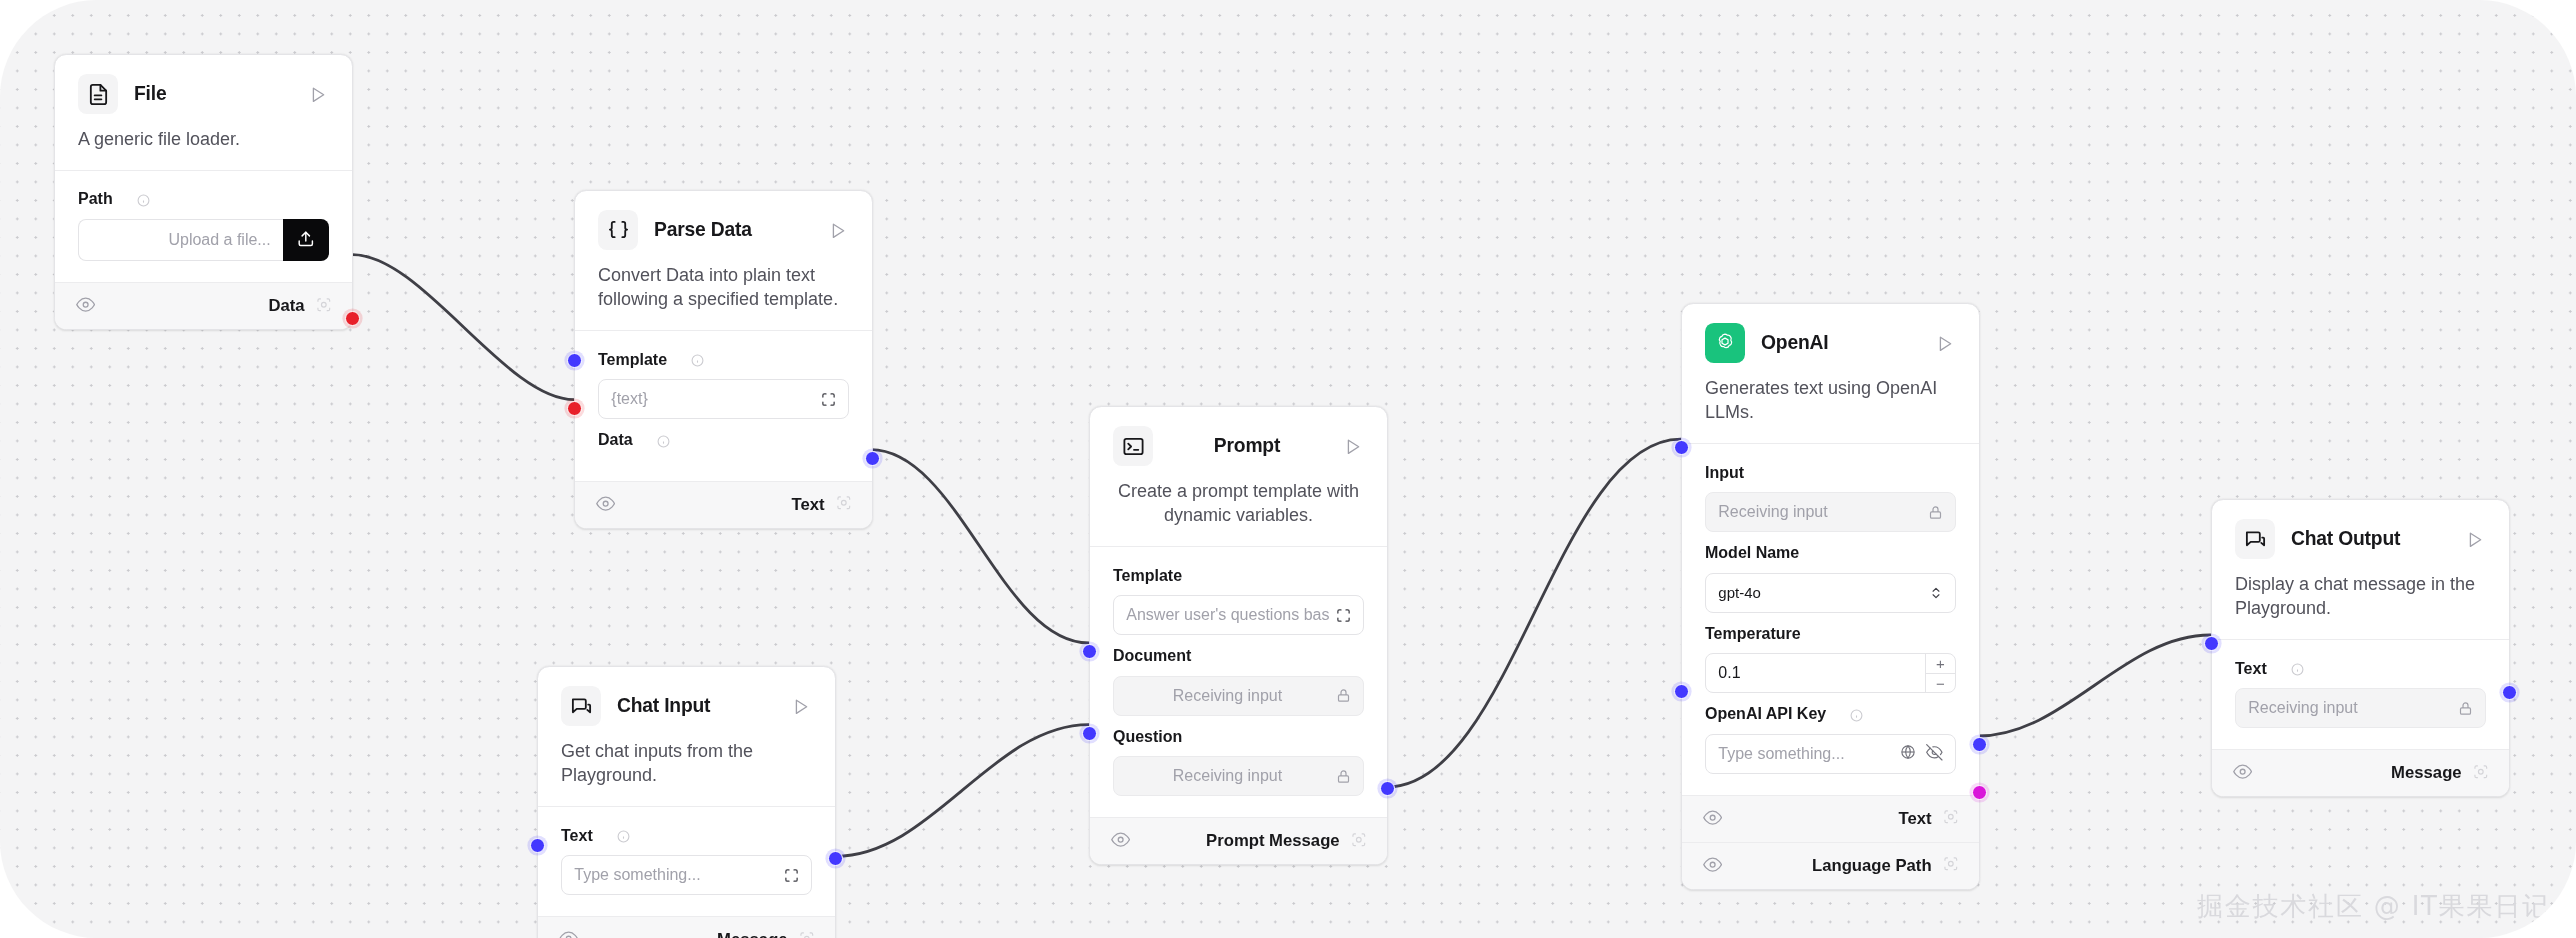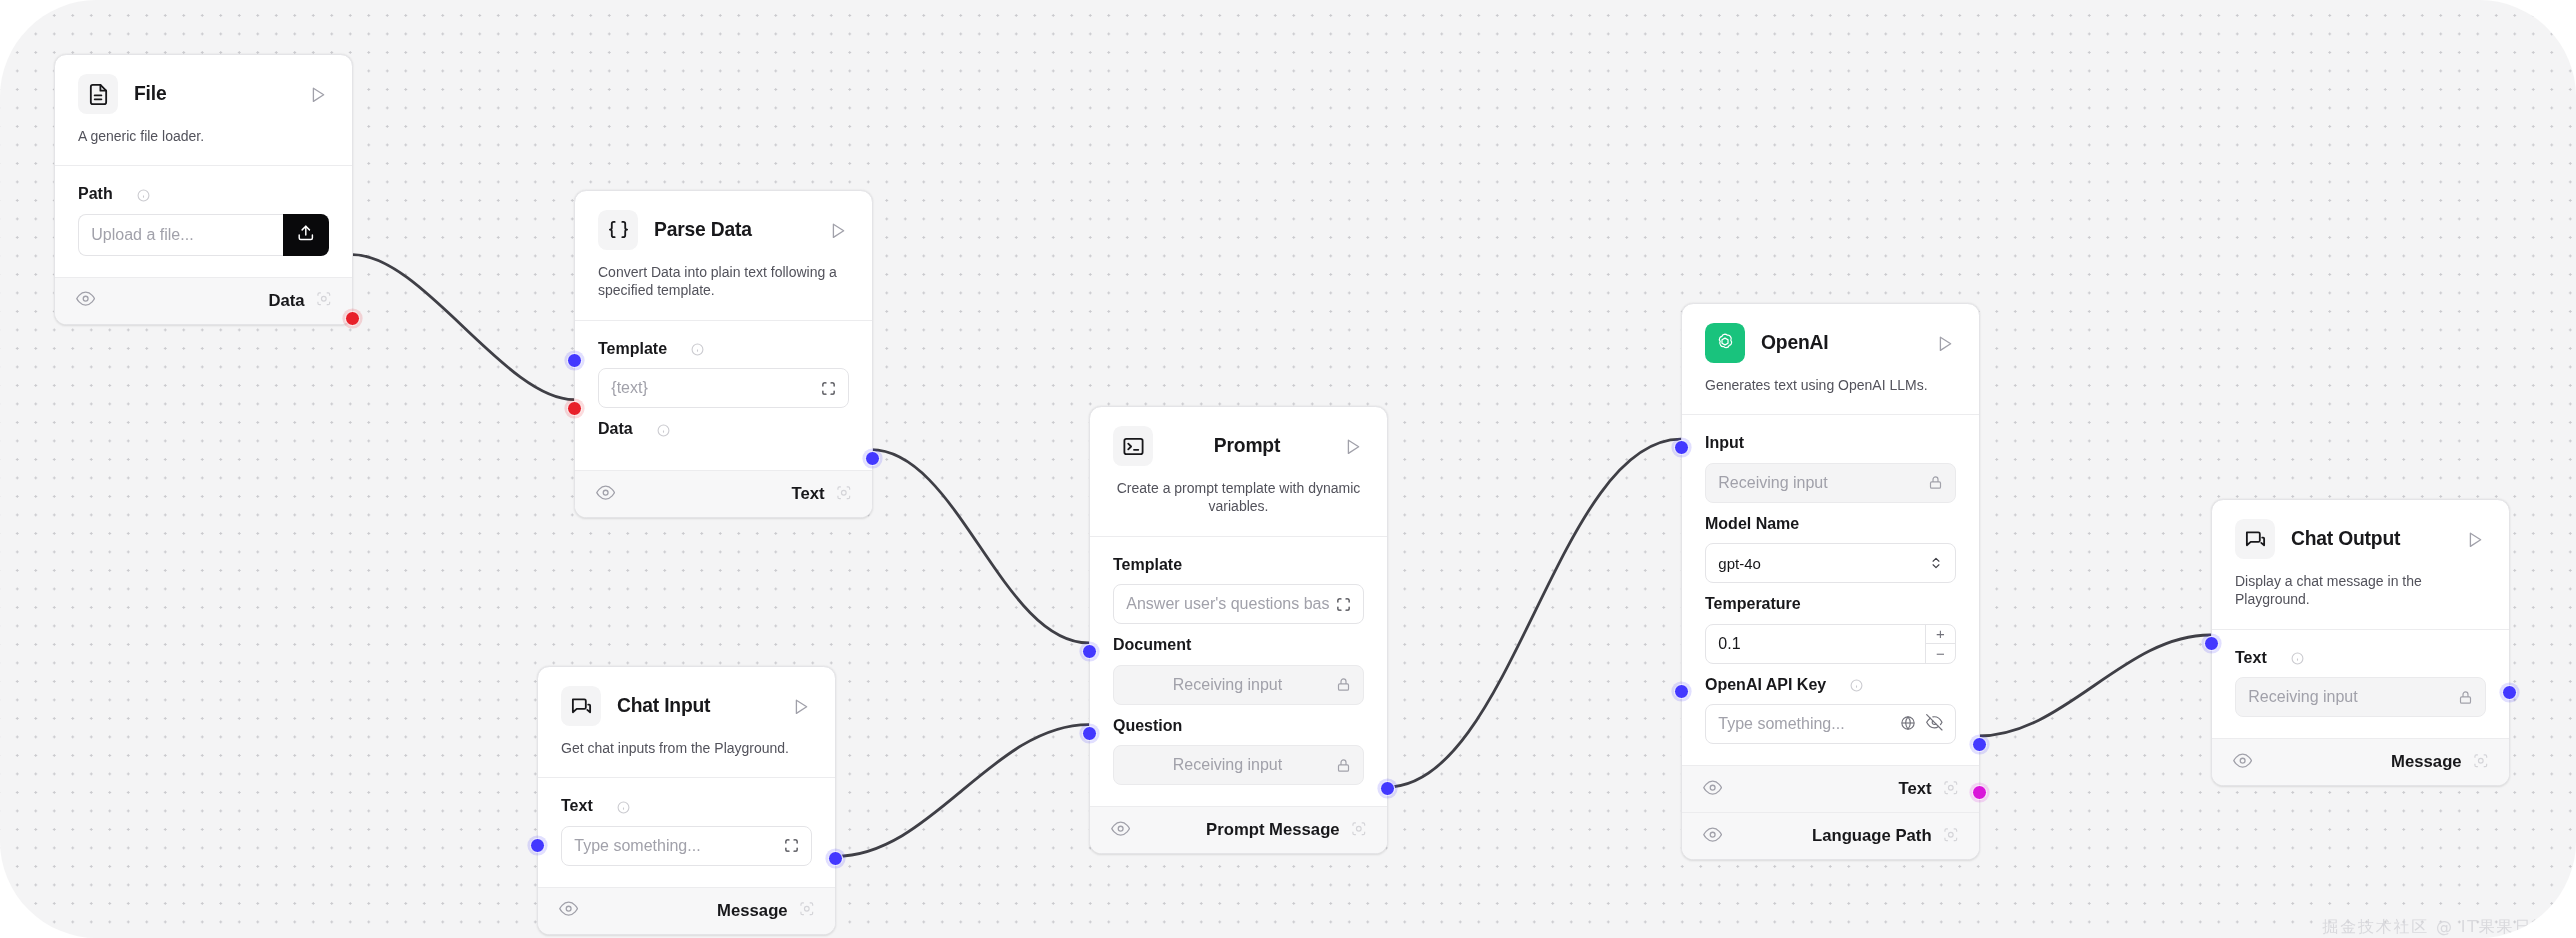--- a/index.html
+++ b/index.html
@@ -43,21 +43,21 @@
   .node-title {
     font-size: 19.3px; font-weight: 700; color: #18181b; letter-spacing: -0.2px;
     flex: 1 1 auto; white-space: nowrap;
   }
   .play-btn {
     width: 23px; height: 23px; display: flex; align-items: center; justify-content: center;
     flex: 0 0 auto;
   }
   .node-desc {
     padding: 12.3px 23px 19.3px 23px;
-    font-size: 14px; line-height: 1.35; color: #52525b;
+    font-size: 18px; line-height: 1.35; color: #52525b;
   }
   .node-body { border-top: 0.9px solid #ececee; padding: 19.3px 23px 21px 23px; }
   .field { margin-bottom: 12px; }
   .field:last-child { margin-bottom: 0; }
   .field-label {
     display: flex; align-items: center; gap: 24px;
     font-size: 16px; font-weight: 700; color: #18181b; margin-bottom: 10.5px;
   }
   .info-i { width: 13px; height: 13px; display: inline-block; flex: 0 0 auto; opacity: .55; }
 
@@ -71,21 +71,21 @@
     padding: 0 12.3px;
   }
   .input-box.locked { background: #f4f4f5; border-color: #eaeaec; }
   .input-box .ph {
     font-size: 16px; color: #a1a1aa; white-space: nowrap; overflow: hidden;
     flex: 1 1 auto;
   }
   .box-adorn { display: flex; align-items: center; gap: 10.5px; flex: 0 0 auto; margin-left: 7px; }
 
   
-  .upload-row { display: flex; align-items: stretch; height: 42px; }
+  .upload-row { display: flex; align-items: stretch; height: 42px; text-align: right; }
   .upload-row .input-box { flex: 1 1 auto; height: 42px; border-top-right-radius: 0; border-bottom-right-radius: 0; border-right: 0; }
   .upload-btn {
     width: 46px; background: #09090b; border-radius: 0 8px 8px 0;
     display: flex; align-items: center; justify-content: center; flex: 0 0 auto;
   }
 
   
   .select-box { justify-content: space-between; }
   .select-box .val { font-size: 15px; color: #18181b; }
   .num-box { padding-right: 0; }
@@ -117,22 +117,22 @@
     box-shadow: 0 0 0 2.6px rgba(99,91,255,0.16);
     z-index: 5;
   }
   .handle.blue  { background: #4338ff; box-shadow: 0 0 0 2.6px rgba(67,56,255,0.16); }
   .handle.red   { background: #e8202a; box-shadow: 0 0 0 2.6px rgba(232,32,42,0.16); }
   .handle.magenta { background: #d916d9; box-shadow: 0 0 0 2.6px rgba(217,22,217,0.16); }
   .handle.left  { left: -8px; }
   .handle.right { right: -8px; }
 
   .watermark {
-    position: absolute; right: 26px; bottom: 0;
-    font-size: 16px; color: #d9d9dd; letter-spacing: 1.8px; white-space: nowrap;
+    position: absolute; right: 26px; bottom: 14px;
+    font-size: 26px; color: #d9d9dd; letter-spacing: 1.8px; white-space: nowrap;
     font-family: "DejaVu Sans", sans-serif;
   }
 </style>
 </head>
 <body>
 
 <div id="canvas">
 
   <svg id="edges" viewBox="0 0 2932 1068">
 

